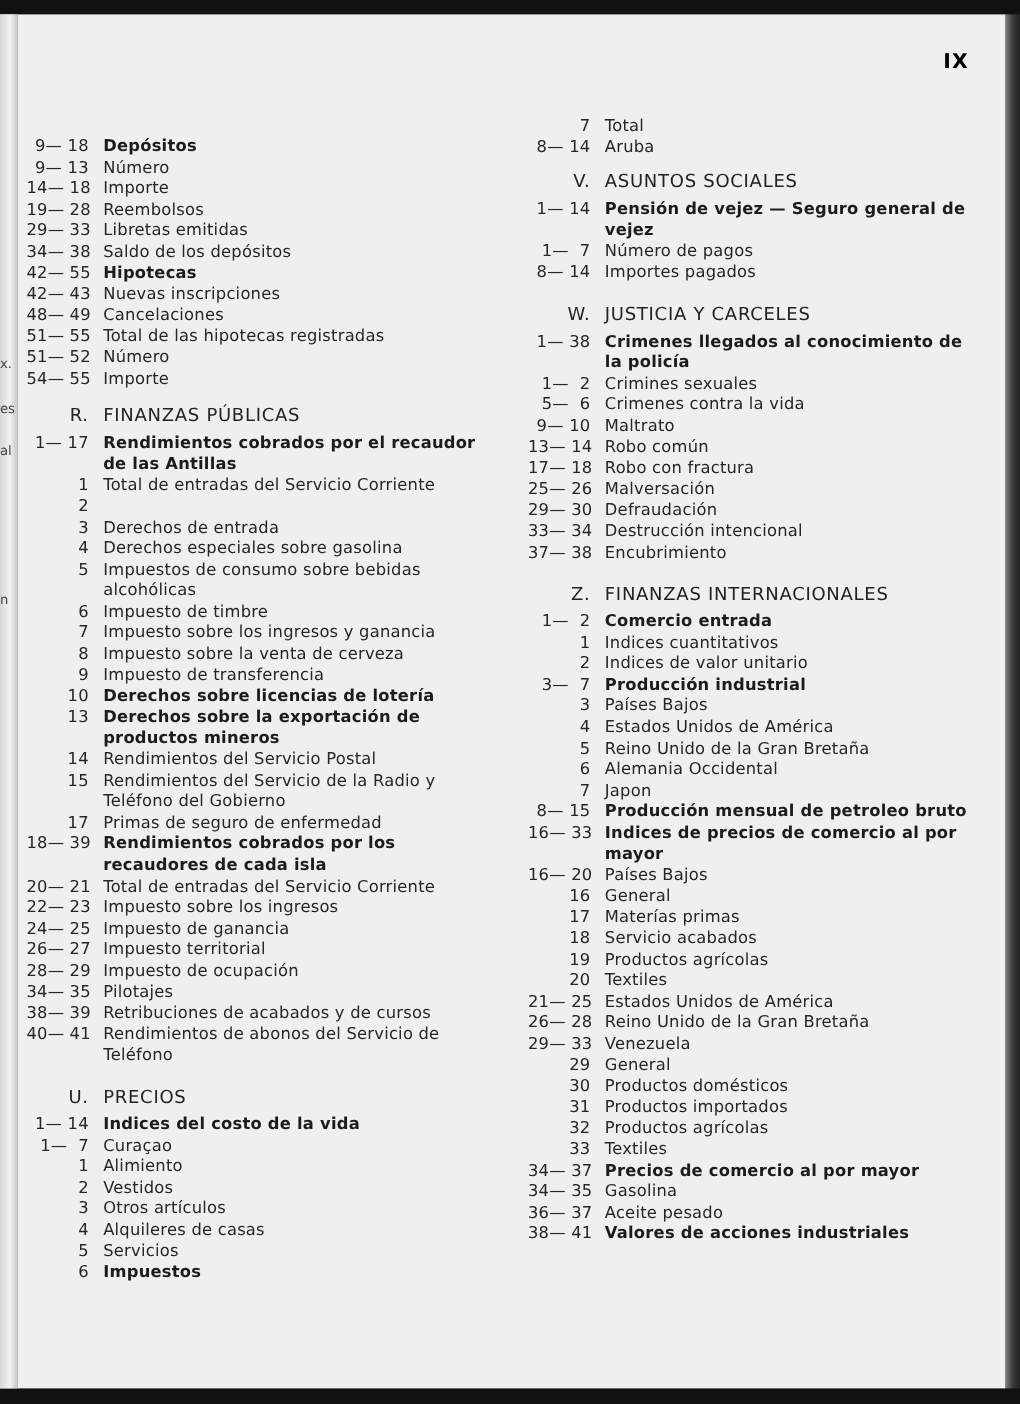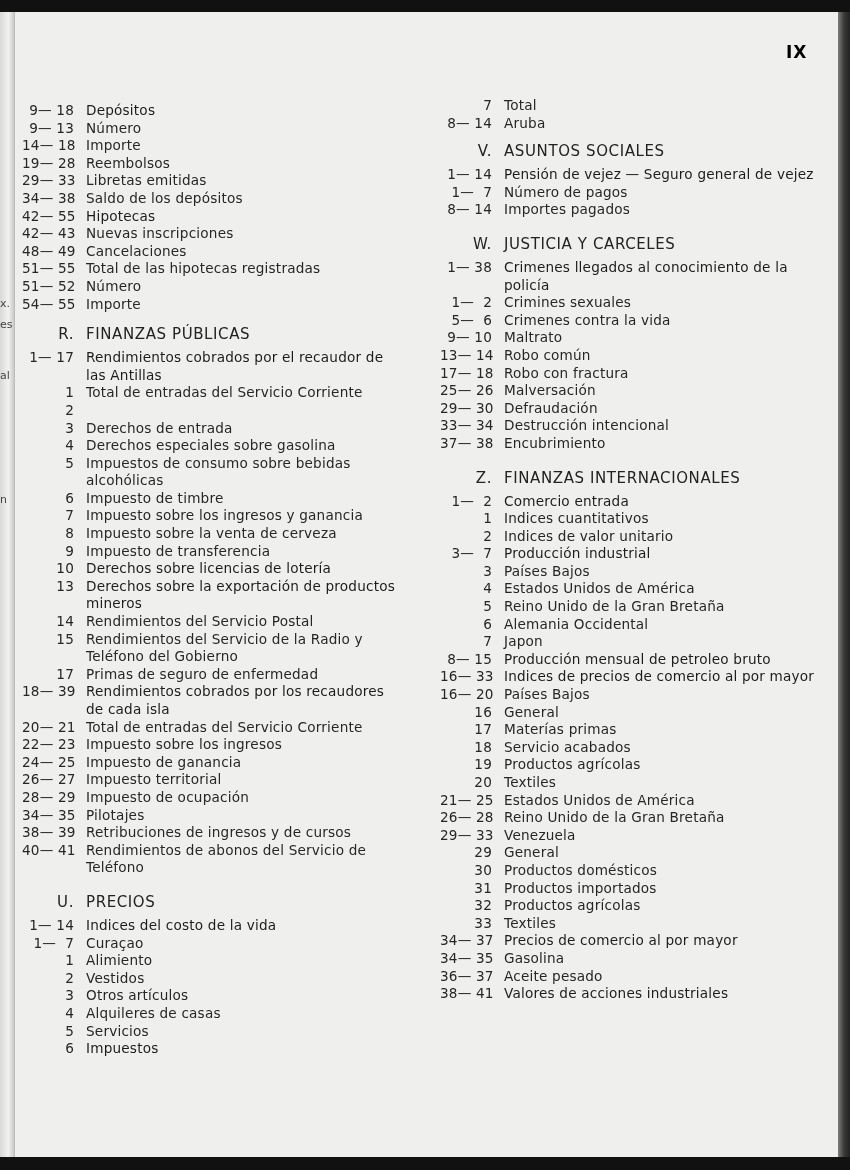--- a/index.html
+++ b/index.html
@@ -21,46 +21,46 @@
     }
     .right-edge {
       position: absolute; right: 0; top: 12px; width: 12px; height: 1145px;
       background: linear-gradient(to right, #7d7d7b, #3a3a38 50%, #222);
     }
     .page-number {
       position: absolute; left: 786px; top: 30px; font-size: 17px; font-weight: bold; color: #000000;
       letter-spacing: 1px;
     }
     .column { position: absolute; }
-    .col-left { left: 22px; top: 90px; width: 380px; }
+    .col-left { left: 22px; top: 102px; width: 380px; }
     .col-right { left: 440px; top: 85px; width: 380px; }
     .row {
       display: flex; font-size: 13.6px; line-height: 17.6px; letter-spacing: 0.2px;
     }
     .row .num {
       width: 64px; flex: none; text-align: right; padding-right: 12px; box-sizing: border-box;
       white-space: pre;
     }
     .row .label { flex: 1; }
-    .row.bold .label { font-weight: normal; color: #1c1c1c; }
+    .row.bold .label { font-weight: bold; color: #1c1c1c; }
     .row.bold .num { color: #262626; }
     .section-head {
       display: flex; font-size: 15px; line-height: 19px; margin: 16px 0 5px 0; letter-spacing: 0.6px;
       color: #222;
     }
     .section-head .letter { width: 64px; flex: none; text-align: right; padding-right: 12px; box-sizing: border-box; }
     .first-head { margin-top: 12px; }
   </style>
 </head>
 <body>
 
 <div class="page">
   <div class="left-edge"></div>
   <span class="left-bleed" style="top:285px">x.</span>
-  <span class="left-bleed" style="top:306px">es</span>
+  <span class="left-bleed" style="top:322px">es</span>
   <span class="left-bleed" style="top:357px">al</span>
   <span class="left-bleed" style="top:481px">n</span>
 
   <div class="page-number">IX</div>
 
   <div class="column col-left">
     <div id="left-top">
         <div class="row bold">
           <span class="num">9— 18</span>
           <span class="label">Depósitos</span>
@@ -197,21 +197,21 @@
         <div class="row">
           <span class="num">28— 29</span>
           <span class="label">Impuesto de ocupación</span>
         </div>
         <div class="row">
           <span class="num">34— 35</span>
           <span class="label">Pilotajes</span>
         </div>
         <div class="row">
           <span class="num">38— 39</span>
-          <span class="label">Retribuciones de ingresos y de cursos</span>
+          <span class="label">Retribuciones de acabados y de cursos</span>
         </div>
         <div class="row">
           <span class="num">40— 41</span>
           <span class="label">Rendimientos de abonos del Servicio de Teléfono</span>
         </div>
       </div>
     <div class="section-head">
       <span class="letter">U.</span>
       <span>PRECIOS</span>
     </div>

